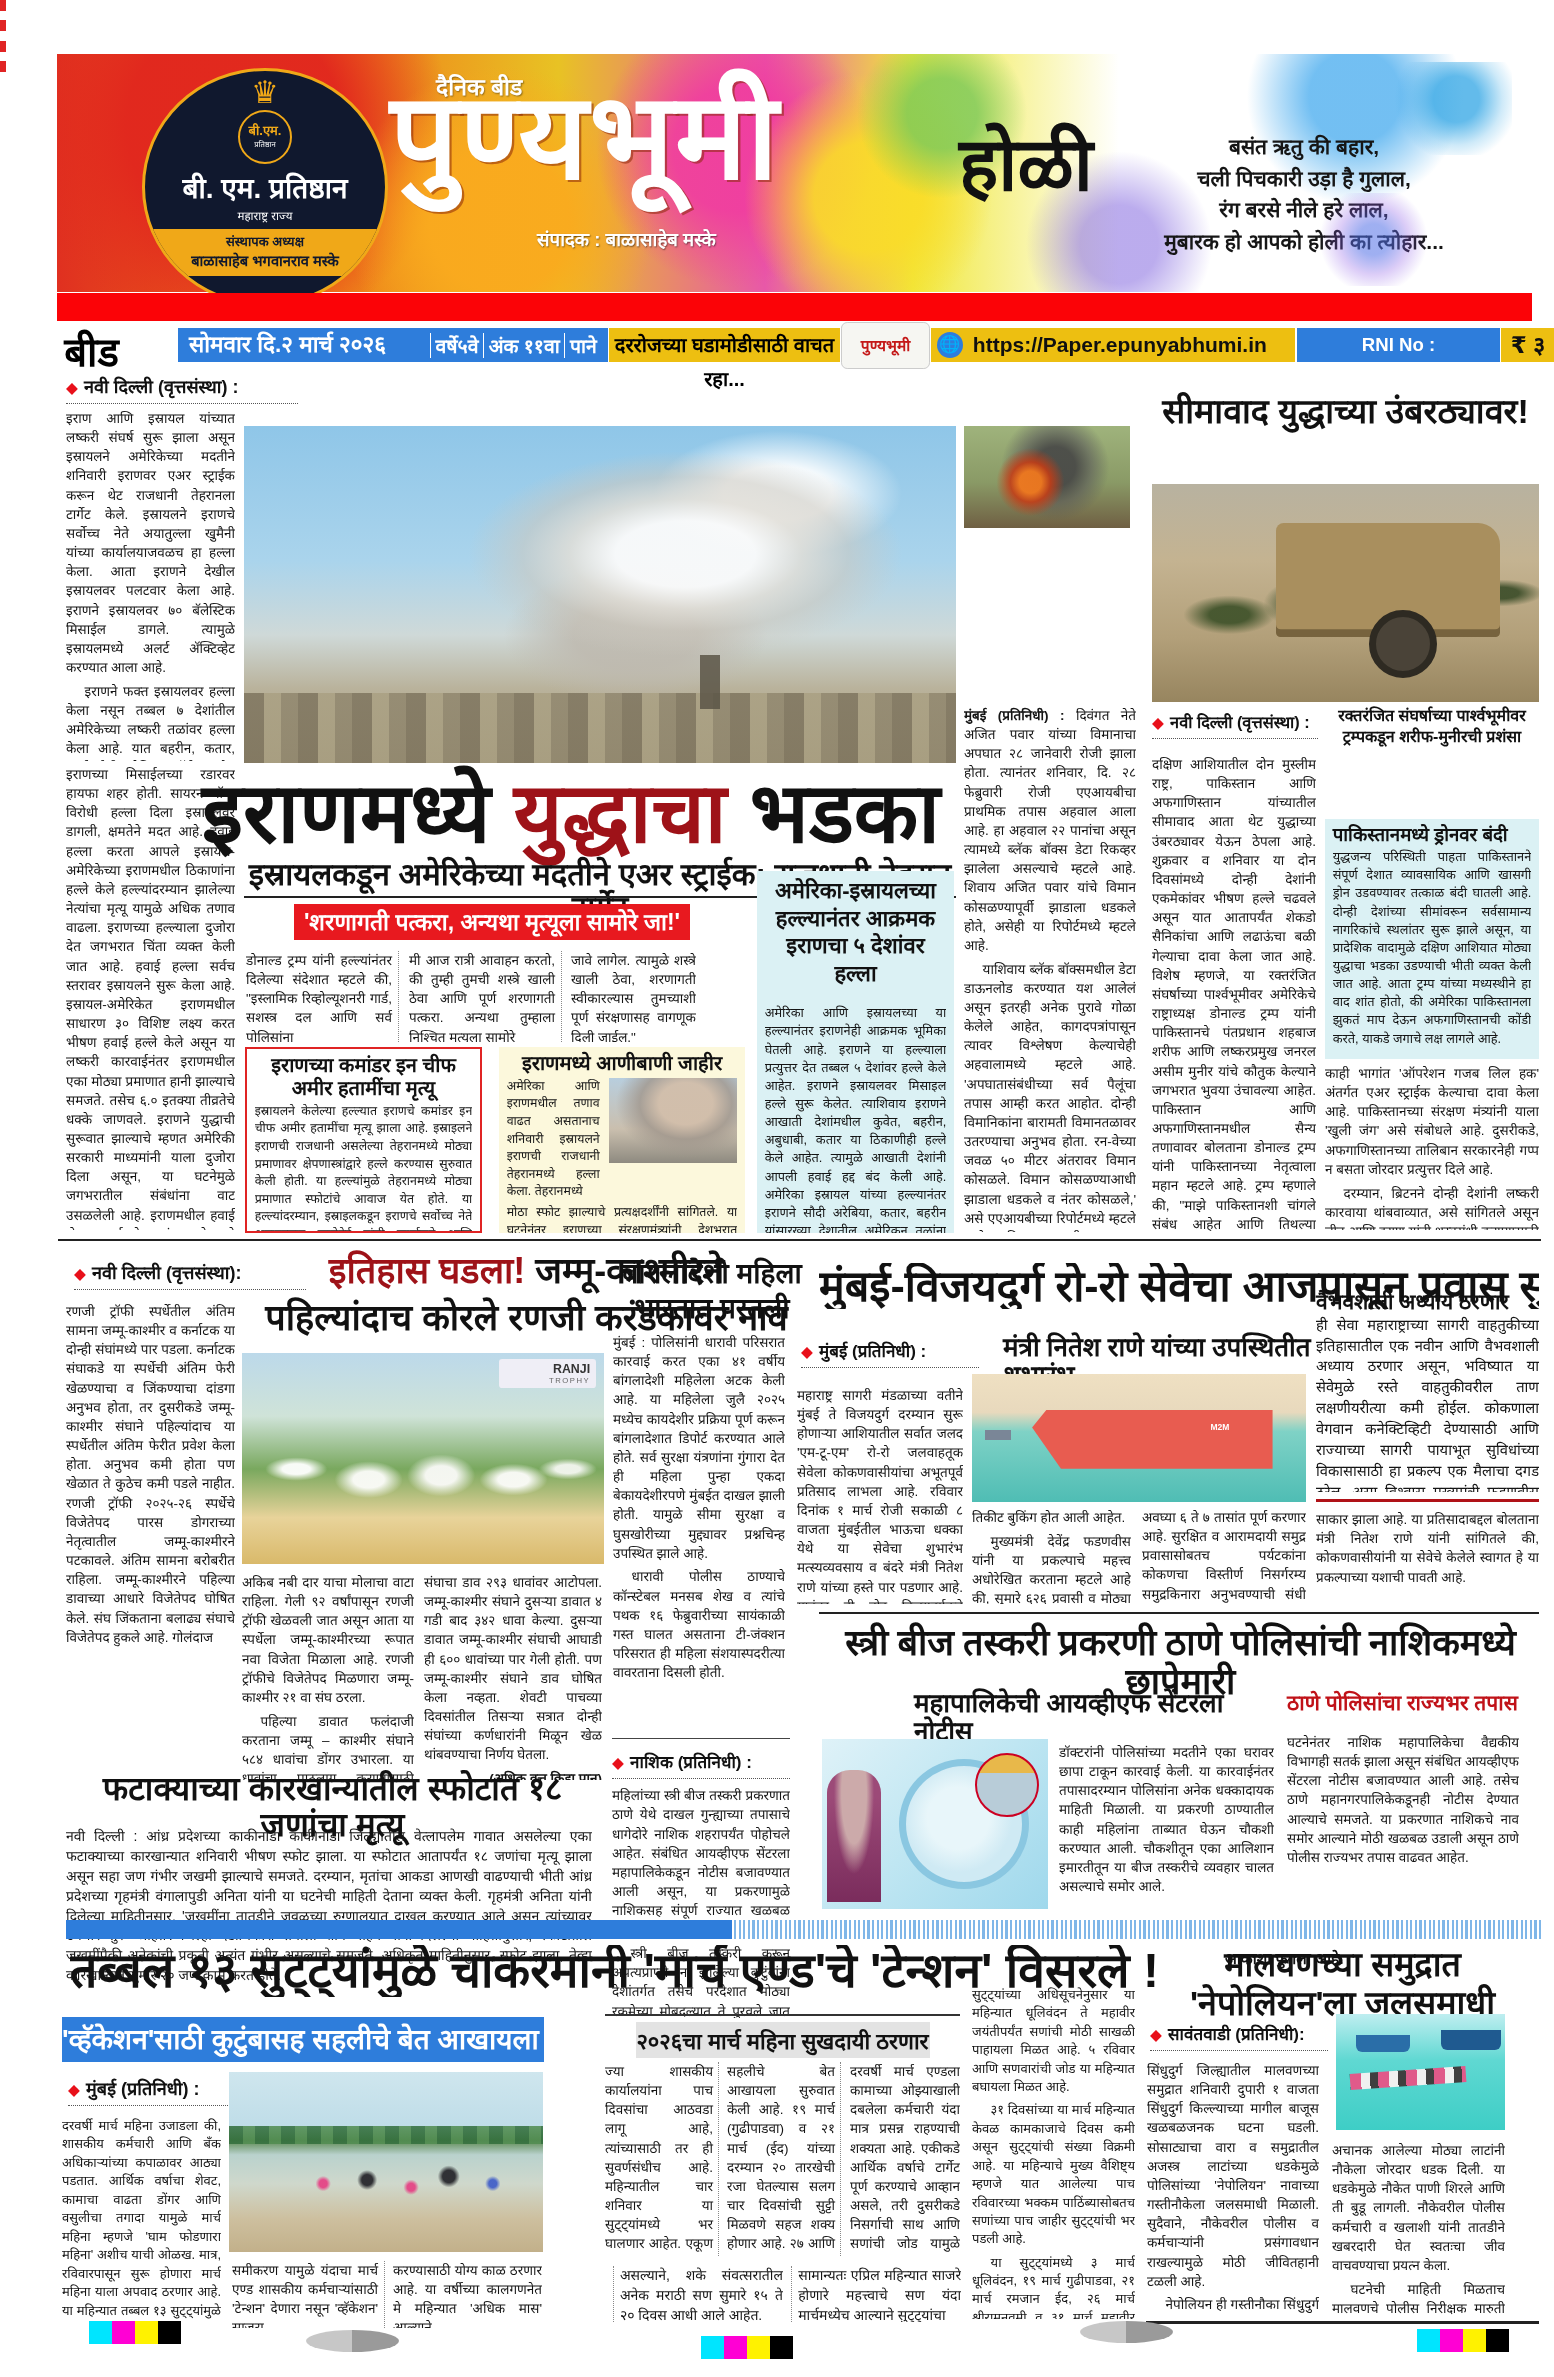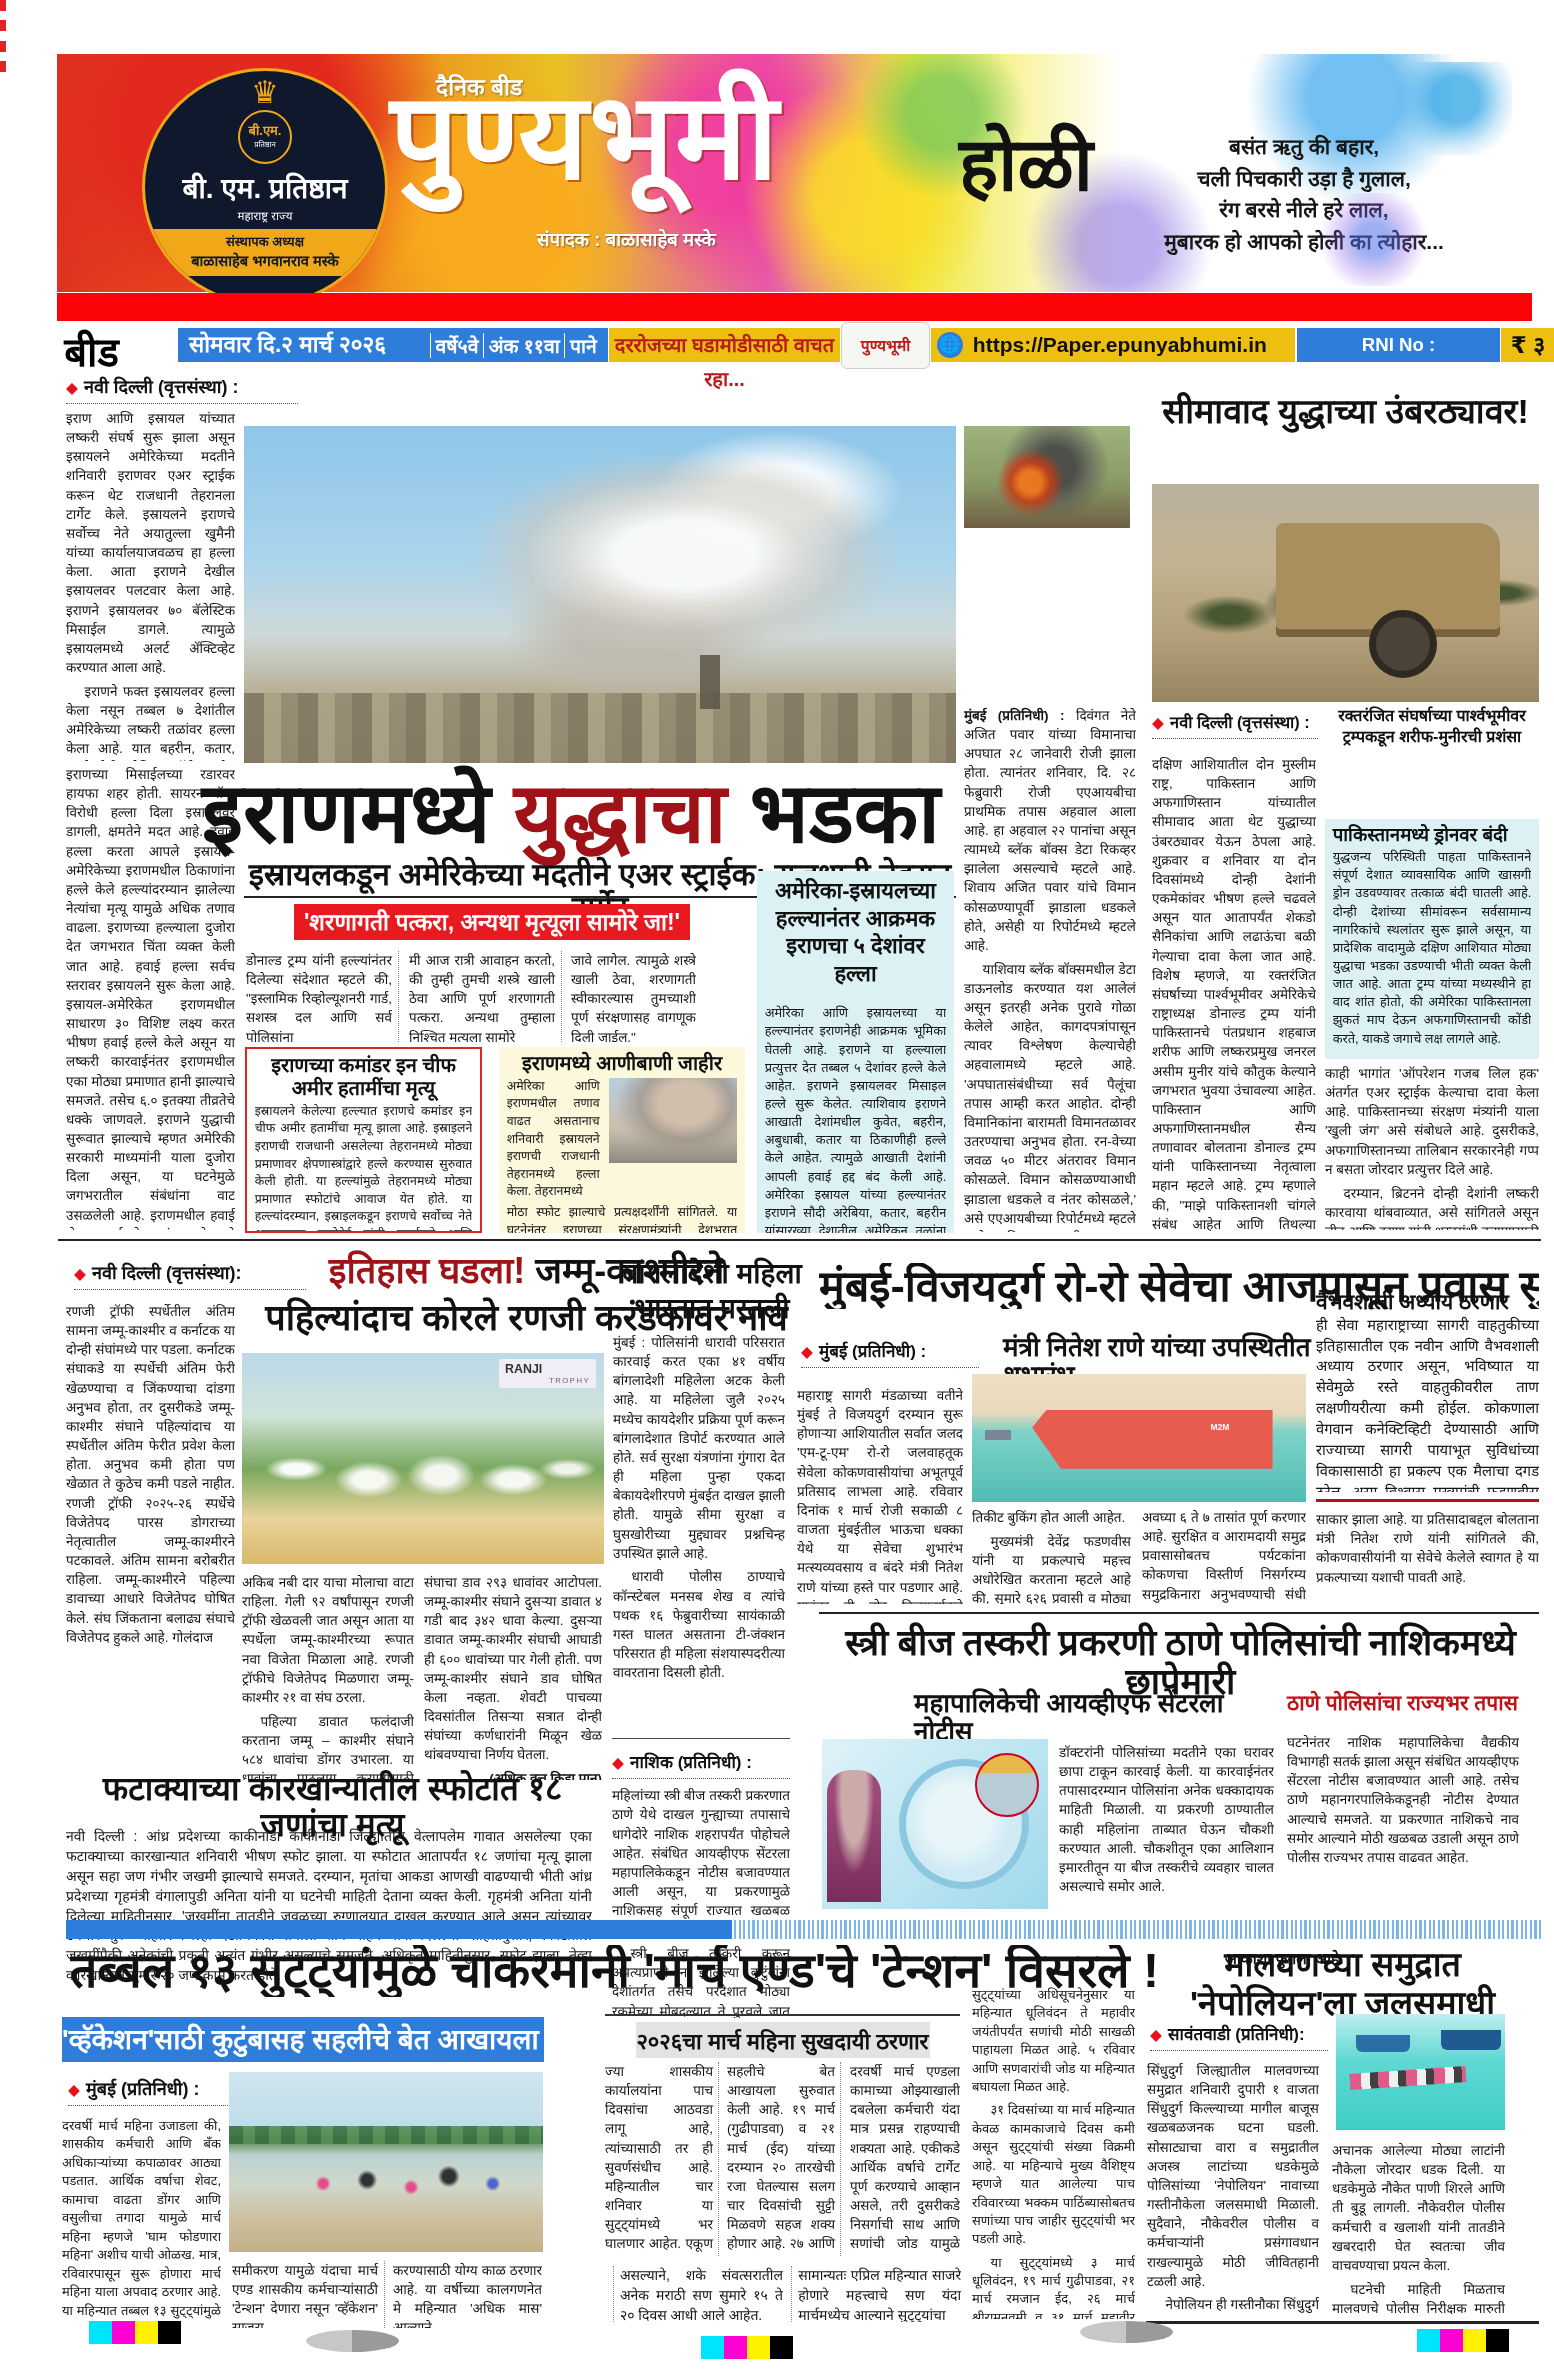--- a/index.html
+++ b/index.html
@@ -73,21 +73,21 @@
   <div class="abs" style="left:57px;top:293px;width:1475px;height:28px;background:#fb0307;"></div>
 
   <div class="abs" style="left:58px;top:328px;width:1483px;height:22px;">
     <div class="abs" style="left:6.2px;top:-4.6px;font-weight:bold;font-size:40px;color:#000;">बीड</div>
     <div class="abs" style="left:120px;top:0;width:430px;height:34px;background:#2e7ddb;color:#fff;font-weight:bold;font-size:22.5px;line-height:34px;padding-left:11px;box-sizing:border-box;">
       <span>सोमवार दि.२ मार्च २०२६</span>
     </div>
     <div class="abs" style="left:372px;top:0;width:178px;height:34px;background:#2e7ddb;color:#fff;font-weight:bold;font-size:19.4px;line-height:34px;">
       <span style="border-left:1.5px solid #fff;padding:1.5px 4.6px;">वर्षे५वे</span><span style="border-left:1.5px solid #fff;padding:1.5px 4.6px;">अंक ११वा</span><span style="border-left:1.5px solid #fff;padding:1.5px 4.6px;">पाने ४</span>
     </div>
-    <div class="abs" style="left:551px;top:0;width:231px;height:34px;background:#edbf11;color:#b91c1c;font-weight:bold;font-size:20px;line-height:34px;text-align:center;">दररोजच्या घडामोडीसाठी वाचत रहा...</div>
+    <div class="abs" style="left:551px;top:0;width:231px;height:34px;background:#edbf11;color:#000000;font-weight:bold;font-size:20px;line-height:34px;text-align:center;">दररोजच्या घडामोडीसाठी वाचत रहा...</div>
     <div class="abs" style="left:783px;top:-6.2px;width:87px;height:45px;background:#f6f6f2;border-radius:6.2px;border:0.8px solid #ccc;text-align:center;">
       <span style="color:#c41818;font-weight:bold;font-size:15.5px;line-height:45px;">पुण्यभूमी</span>
     </div>
     <div class="abs" style="left:873px;top:0;width:364px;height:34px;background:#edbf11;line-height:34px;">
       <span style="display:inline-block;width:26px;height:26px;margin:3.9px 6.2px 0 6.2px;border-radius:50%;background:#2e7ddb;color:#fff;text-align:center;line-height:26px;font-size:17px;vertical-align:top;">🌐</span>
       <span style="font-weight:bold;font-size:21px;color:#101010;">https://Paper.epunyabhumi.in</span>
     </div>
     <div class="abs" style="left:1239px;top:0;width:203px;height:34px;background:#2e7ddb;color:#fff;font-weight:bold;font-size:18.6px;line-height:34px;text-align:center;">RNI No : MAHAMAR/2021/81902</div>
     <div class="abs" style="left:1443px;top:0;width:54px;height:34px;background:#edbf11;color:#101010;font-weight:bold;font-size:23px;line-height:34px;text-align:center;">
       <span>₹</span> <span>३</span>
@@ -195,21 +195,21 @@
     <div>पहिल्यांदाच कोरले रणजी करंडकावर नाव</div>
   </div>
   <div class="abs photo" style="left:242px;top:1353px;width:362px;height:211px;
               background:
                 radial-gradient(ellipse at 15% 55%, rgba(255,255,255,.95) 0 14px, transparent 31px),
                 radial-gradient(ellipse at 35% 60%, rgba(252,252,250,.95) 0 15.5px, transparent 34px),
                 radial-gradient(ellipse at 55% 58%, rgba(250,250,248,.95) 0 15.5px, transparent 34px),
                 radial-gradient(ellipse at 75% 60%, rgba(252,252,250,.95) 0 15.5px, transparent 34px),
                 radial-gradient(ellipse at 90% 55%, rgba(250,250,248,.9) 0 12.4px, transparent 29px),
                 linear-gradient(180deg,#bcd9ea 0%,#cfe3d8 30%,#79a85e 55%,#e8d39a 78%,#d9b96a 100%);">
-    <div class="abs" style="right:7.7px;top:6.2px;background:#efeef6;border-radius:3.1px;padding:3.1px 6.2px;text-align:left;">
+    <div class="abs" style="right:7.7px;top:6.2px;background:#efeef6;border-radius:3.1px;padding:3.1px 6.2px;text-align:right;">
       <div style="font-weight:bold;font-size:12.4px;color:#333;">RANJI</div>
       <div style="font-size:7.7px;color:#666;letter-spacing:1.5px;margin-left:44px;">TROPHY</div>
     </div>
   </div>
   <div class="abs bt" style="left:242px;top:1573px;width:172px;height:207px;">
     <p style="text-indent:0;">अकिब नबी दार याचा मोलाचा वाटा राहिला. गेली ९२ वर्षांपासून रणजी ट्रॉफी खेळवली जात असून आता या स्पर्धेला जम्मू-काश्मीरच्या रूपात नवा विजेता मिळाला आहे. रणजी ट्रॉफीचे विजेतेपद मिळणारा जम्मू-काश्मीर २१ वा संघ ठरला.</p>
     <p>पहिल्या डावात फलंदाजी करताना जम्मू – काश्मीर संघाने ५८४ धावांचा डोंगर उभारला. या धावांचा पाठलाग करण्यासाठी आलेल्या कर्नाटक</p>
   </div>
   <div class="abs bt" style="left:424px;top:1573px;width:178px;height:207px;">
     <p style="text-indent:0;">संघाचा डाव २९३ धावांवर आटोपला. जम्मू-काश्मीर संघाने दुसऱ्या डावात ४ गडी बाद ३४२ धावा केल्या. दुसऱ्या डावात जम्मू-काश्मीर संघाची आघाडी ही ६०० धावांच्या पार गेली होती. पण जम्मू-काश्मीर संघाने डाव घोषित केला नव्हता. शेवटी पाचव्या दिवसांतील तिसऱ्या सत्रात दोन्ही संघांच्या कर्णधारांनी मिळून खेळ थांबवण्याचा निर्णय घेतला.</p>

